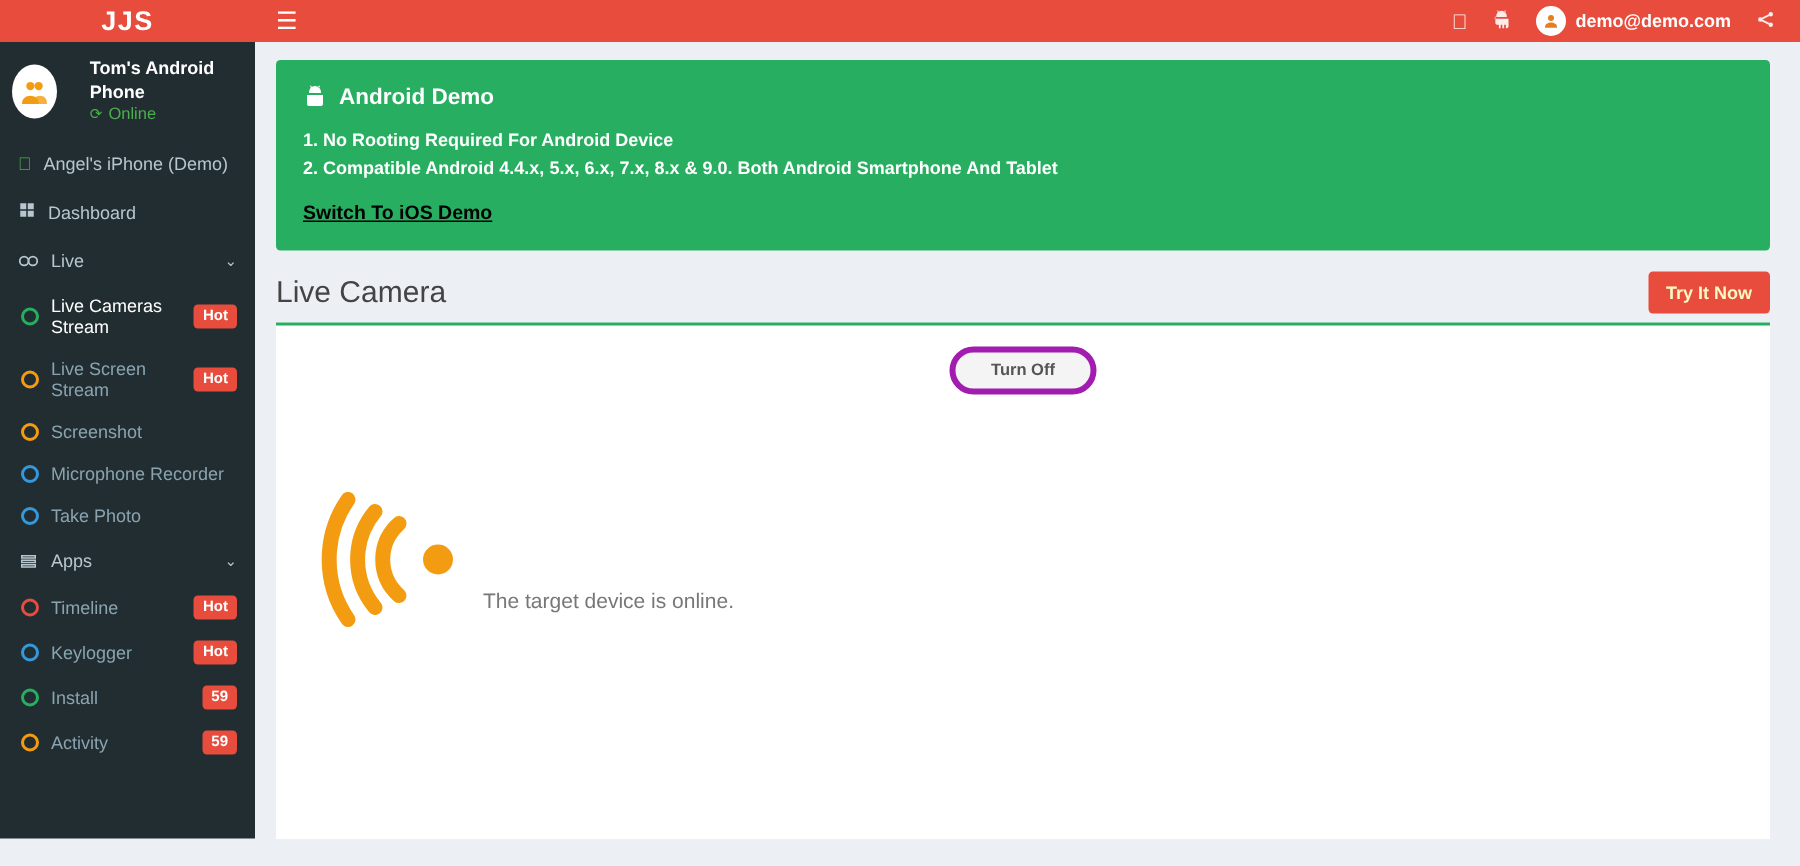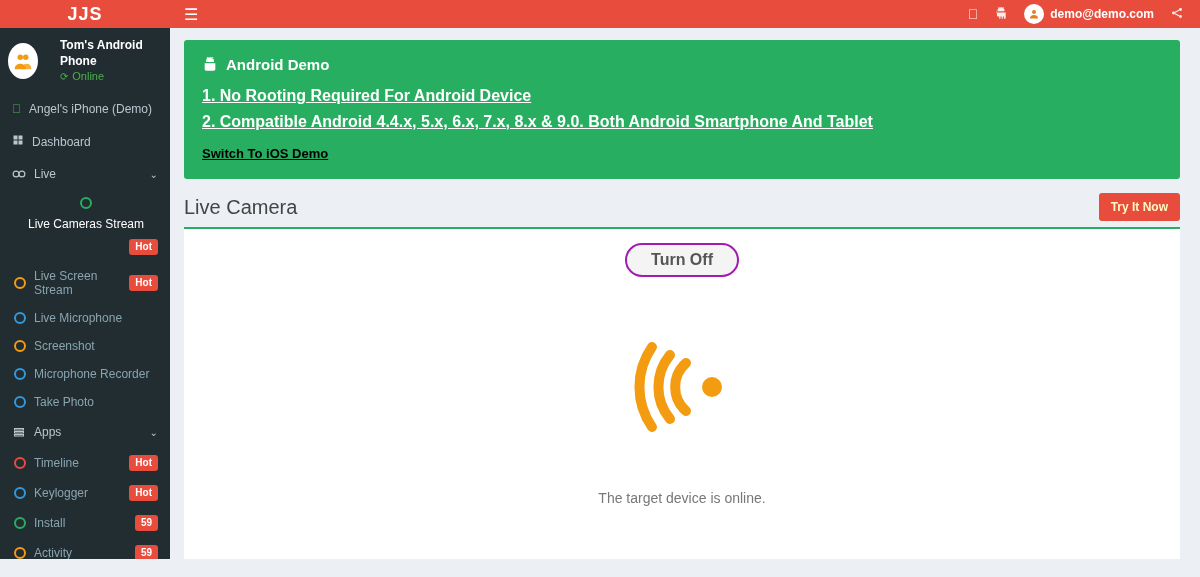--- a/index.html
+++ b/index.html
@@ -28,47 +28,47 @@
   .user-panel .info { line-height:1.3; }
   .user-panel .name { color:#fff; font-weight:700; font-size:12px; }
   .user-panel .status { color:#4cae4c; font-size:11px; display:flex; align-items:center; gap:4px; }
   .user-panel .status .dot { color:#4cae4c; font-size:10px; }
 
   .side-link, .side-item { display:flex; align-items:center; gap:8px; padding:9px 12px; color:#b8c7ce; cursor:pointer; font-size:12px; }
   .side-item .chev { margin-left:auto; font-size:10px; color:#b8c7ce; }
   .side-item .icn { width:14px; display:inline-flex; justify-content:center; font-size:12px; }
 
   .sub-item { display:flex; align-items:center; gap:8px; padding:7px 12px 7px 14px; color:#8aa4af; cursor:pointer; font-size:12px; }
-  .sub-item.active { color:#fff;flex-direction:column; }
+  .sub-item.active { color:#fff; }
   .ring { width:12px; height:12px; border-radius:50%; border:2px solid currentColor; display:inline-block; flex:0 0 auto; }
   .ring.red { color:#e74c3c; }
   .ring.orange { color:#f39c12; }
   .ring.blue { color:#3498db; }
   .ring.green { color:#27ae60; }
 
   .badge { margin-left:auto; font-size:10px; font-weight:700; padding:1px 6px; border-radius:3px; color:#fff; line-height:1.4; }
   .badge.hot { background:#e74c3c; }
   .badge.count { background:#e74c3c; }
 
   
   .alert { background:#27ae60; color:#fff; border-radius:3px; padding:16px 18px 18px; margin-bottom:14px; }
   .alert h3 { font-size:15px; font-weight:800; display:flex; gap:8px; margin-bottom:8px; }
-  .alert .line { font-size:16px; font-weight:700; line-height:1.6;text-decoration:underline; }
+  .alert .line { font-size:12px; font-weight:700; line-height:1.6; }
   .alert a { color:#000000; text-decoration:underline; font-weight:800; font-size:13px; display:inline-block; margin-top:12px; }
 
   .panel-head { display:flex; align-items:center; justify-content:space-between; margin-bottom:6px; }
   .panel-title { font-size:20px; color:#444; font-weight:400; }
   .try-btn { background:#e74c3c; color:#fef9c3; border:none; padding:7px 12px; font-weight:700; font-size:12px; border-radius:3px; cursor:pointer; }
 
   .panel { background:#fff; border-top:2px solid #27ae60; min-height:360px; padding:14px 18px 30px; }
   .toggle-row { display:flex; justify-content:center; gap:10px; margin-bottom:10px; }
-  .pill { border-radius:18px; padding:6px 24px; font-size:16px; font-weight:600; cursor:pointer; border:2px solid #a21caf; background:#f4f4f4; color:#555; }
+  .pill { border-radius:18px; padding:6px 24px; font-size:11px; font-weight:600; cursor:pointer; border:4px solid #a21caf; background:#f4f4f4; color:#555; }
   .pill.active { background:#58b868; color:#fff; border-color:#58b868; }
 
-  .signal-wrap { display:flex; flex-direction:column; align-items:center; margin-top:60px; }
+  .signal-wrap { display:flex; flex-direction:row; align-items:center; margin-top:60px; }
   .signal svg { width:120px; height:100px; }
   .status-text { margin-top:50px; color:#777; font-size:14px; }
 
   
   .glyph { font-family: Arial, sans-serif; }
 </style>
 </head>
 <body>
 
 <div class="topbar">
@@ -156,24 +156,20 @@
       <span class="ring green"></span>
       <span>Live Cameras Stream</span>
       <span class="badge hot">Hot</span>
     </div>
     <div class="sub-item">
       <span class="ring orange"></span>
       <span>Live Screen Stream</span>
       <span class="badge hot">Hot</span>
     </div>
     <div class="sub-item">
-      <span class="ring blue"></span>
-      <span>Live Microphone</span>
-    </div>
-    <div class="sub-item">
       <span class="ring orange"></span>
       <span>Screenshot</span>
     </div>
     <div class="sub-item">
       <span class="ring blue"></span>
       <span>Microphone Recorder</span>
     </div>
     <div class="sub-item">
       <span class="ring blue"></span>
       <span>Take Photo</span>

